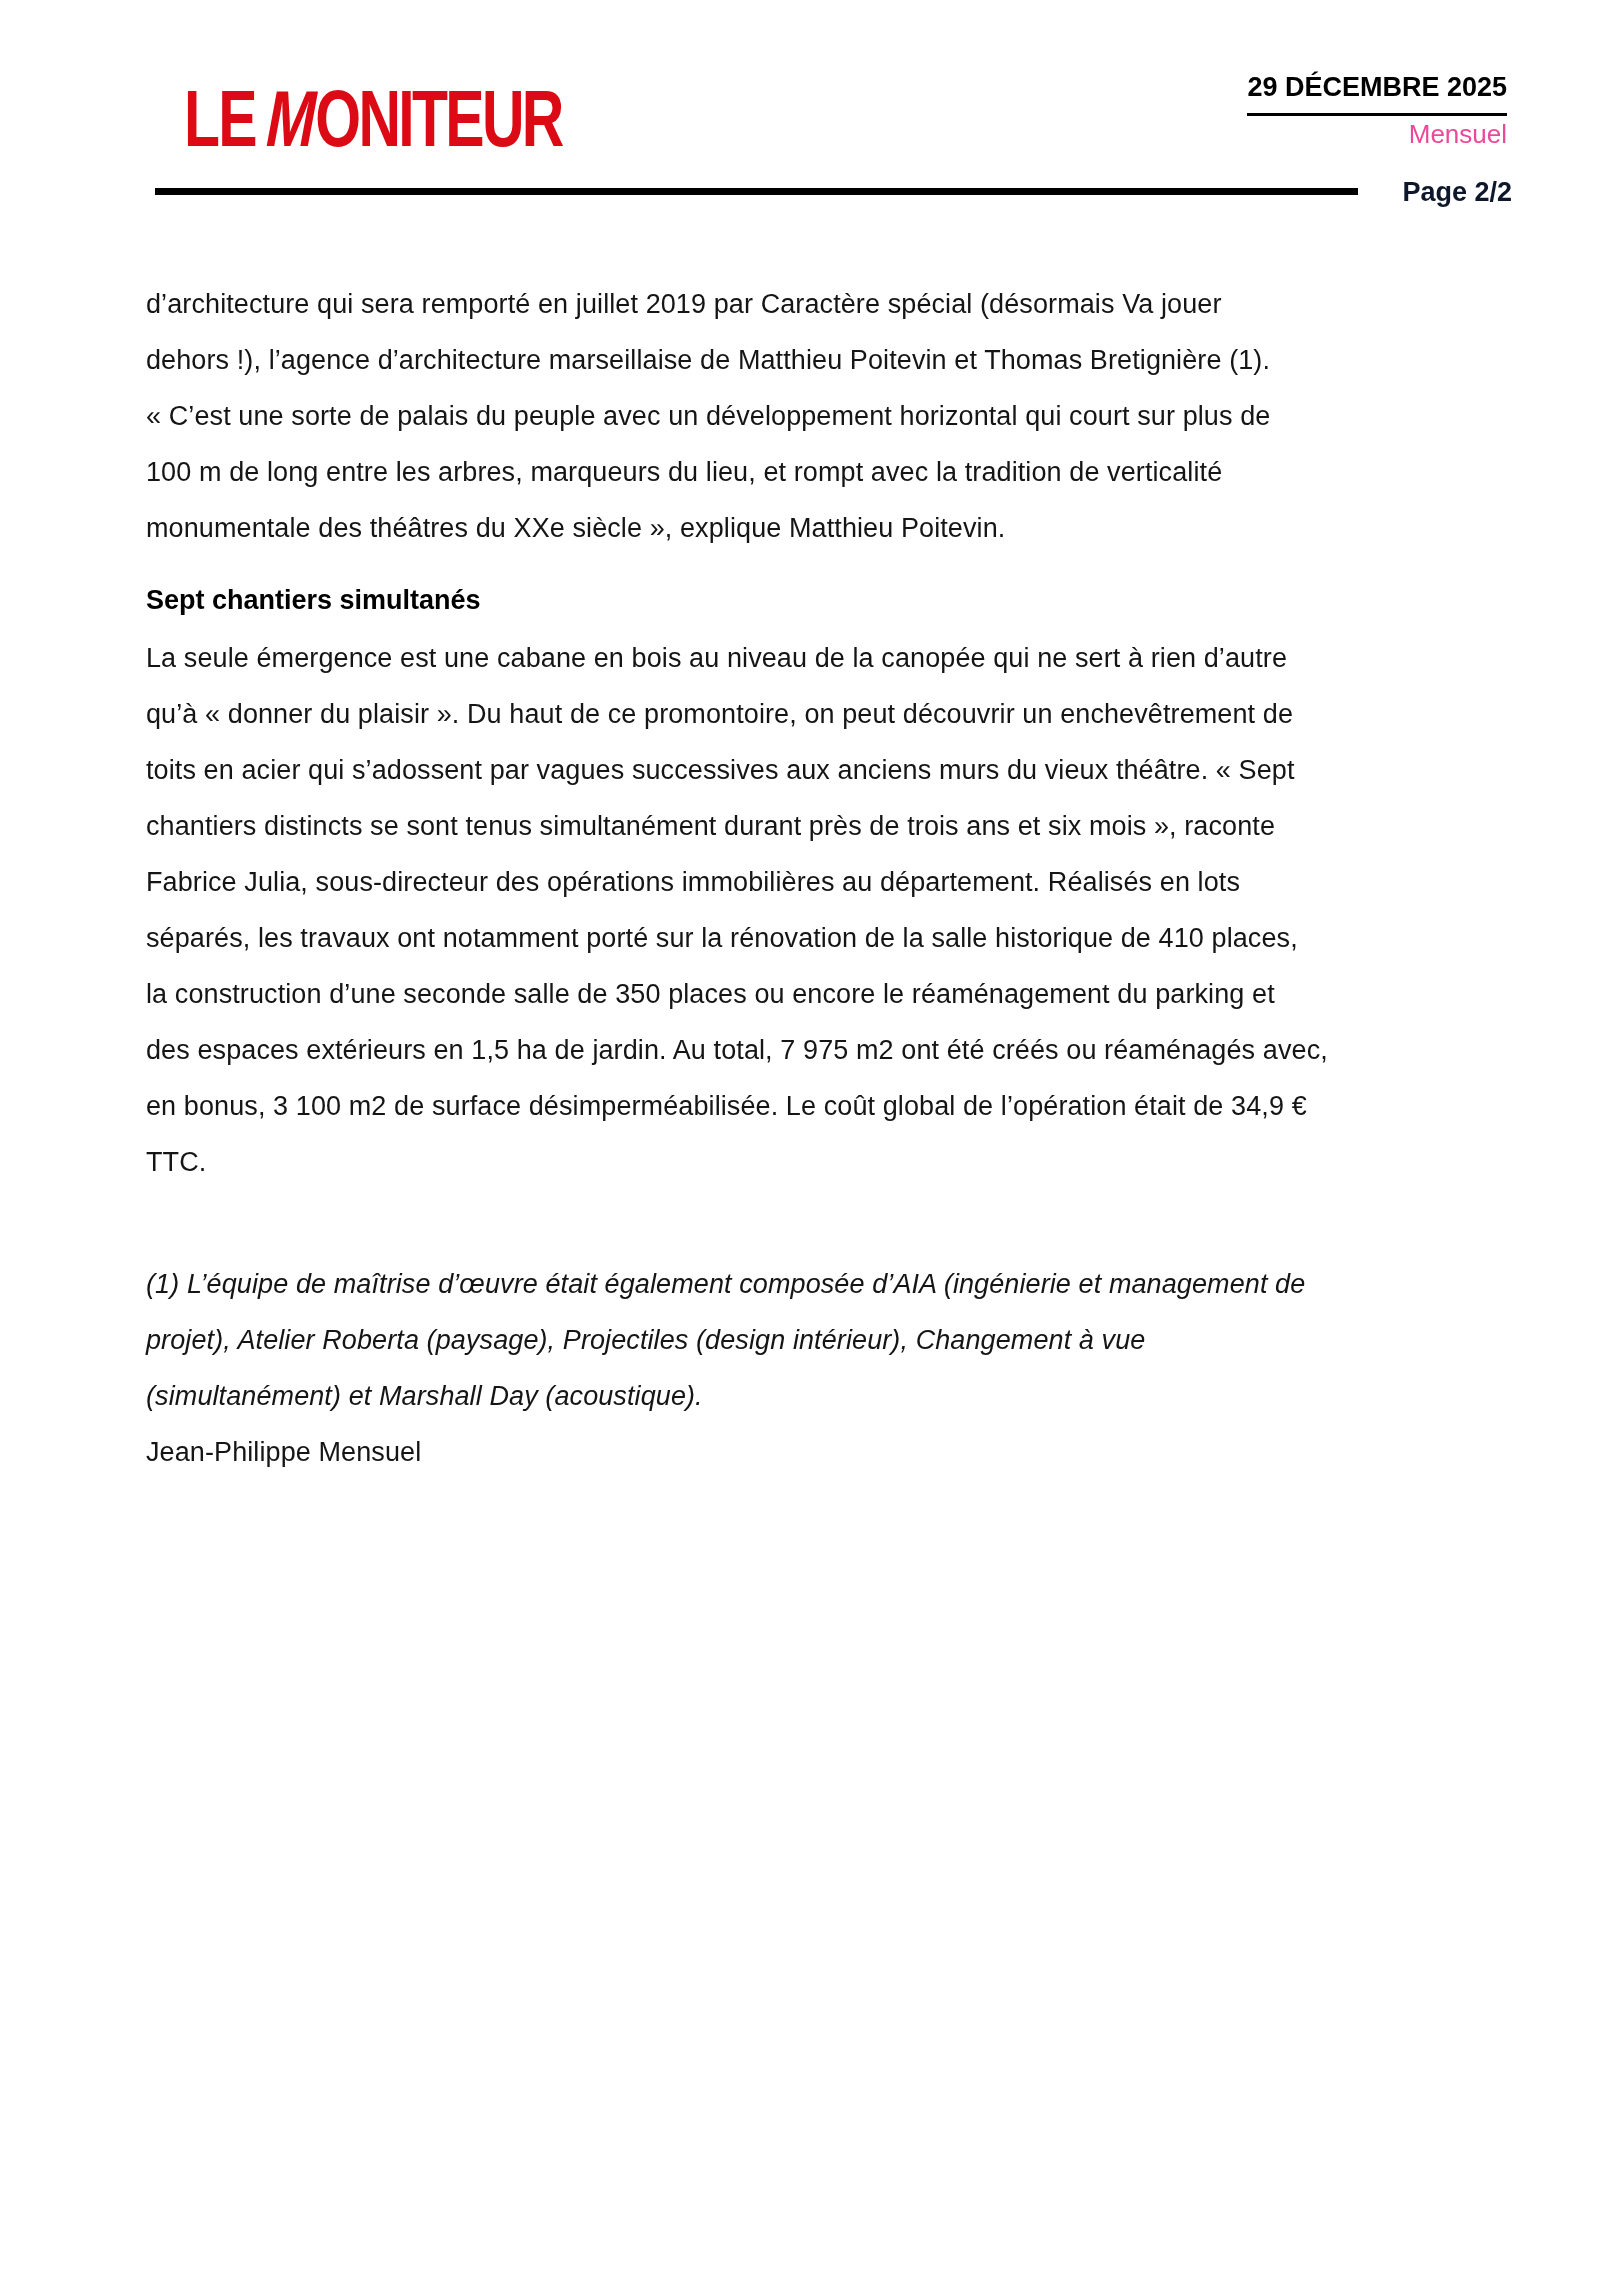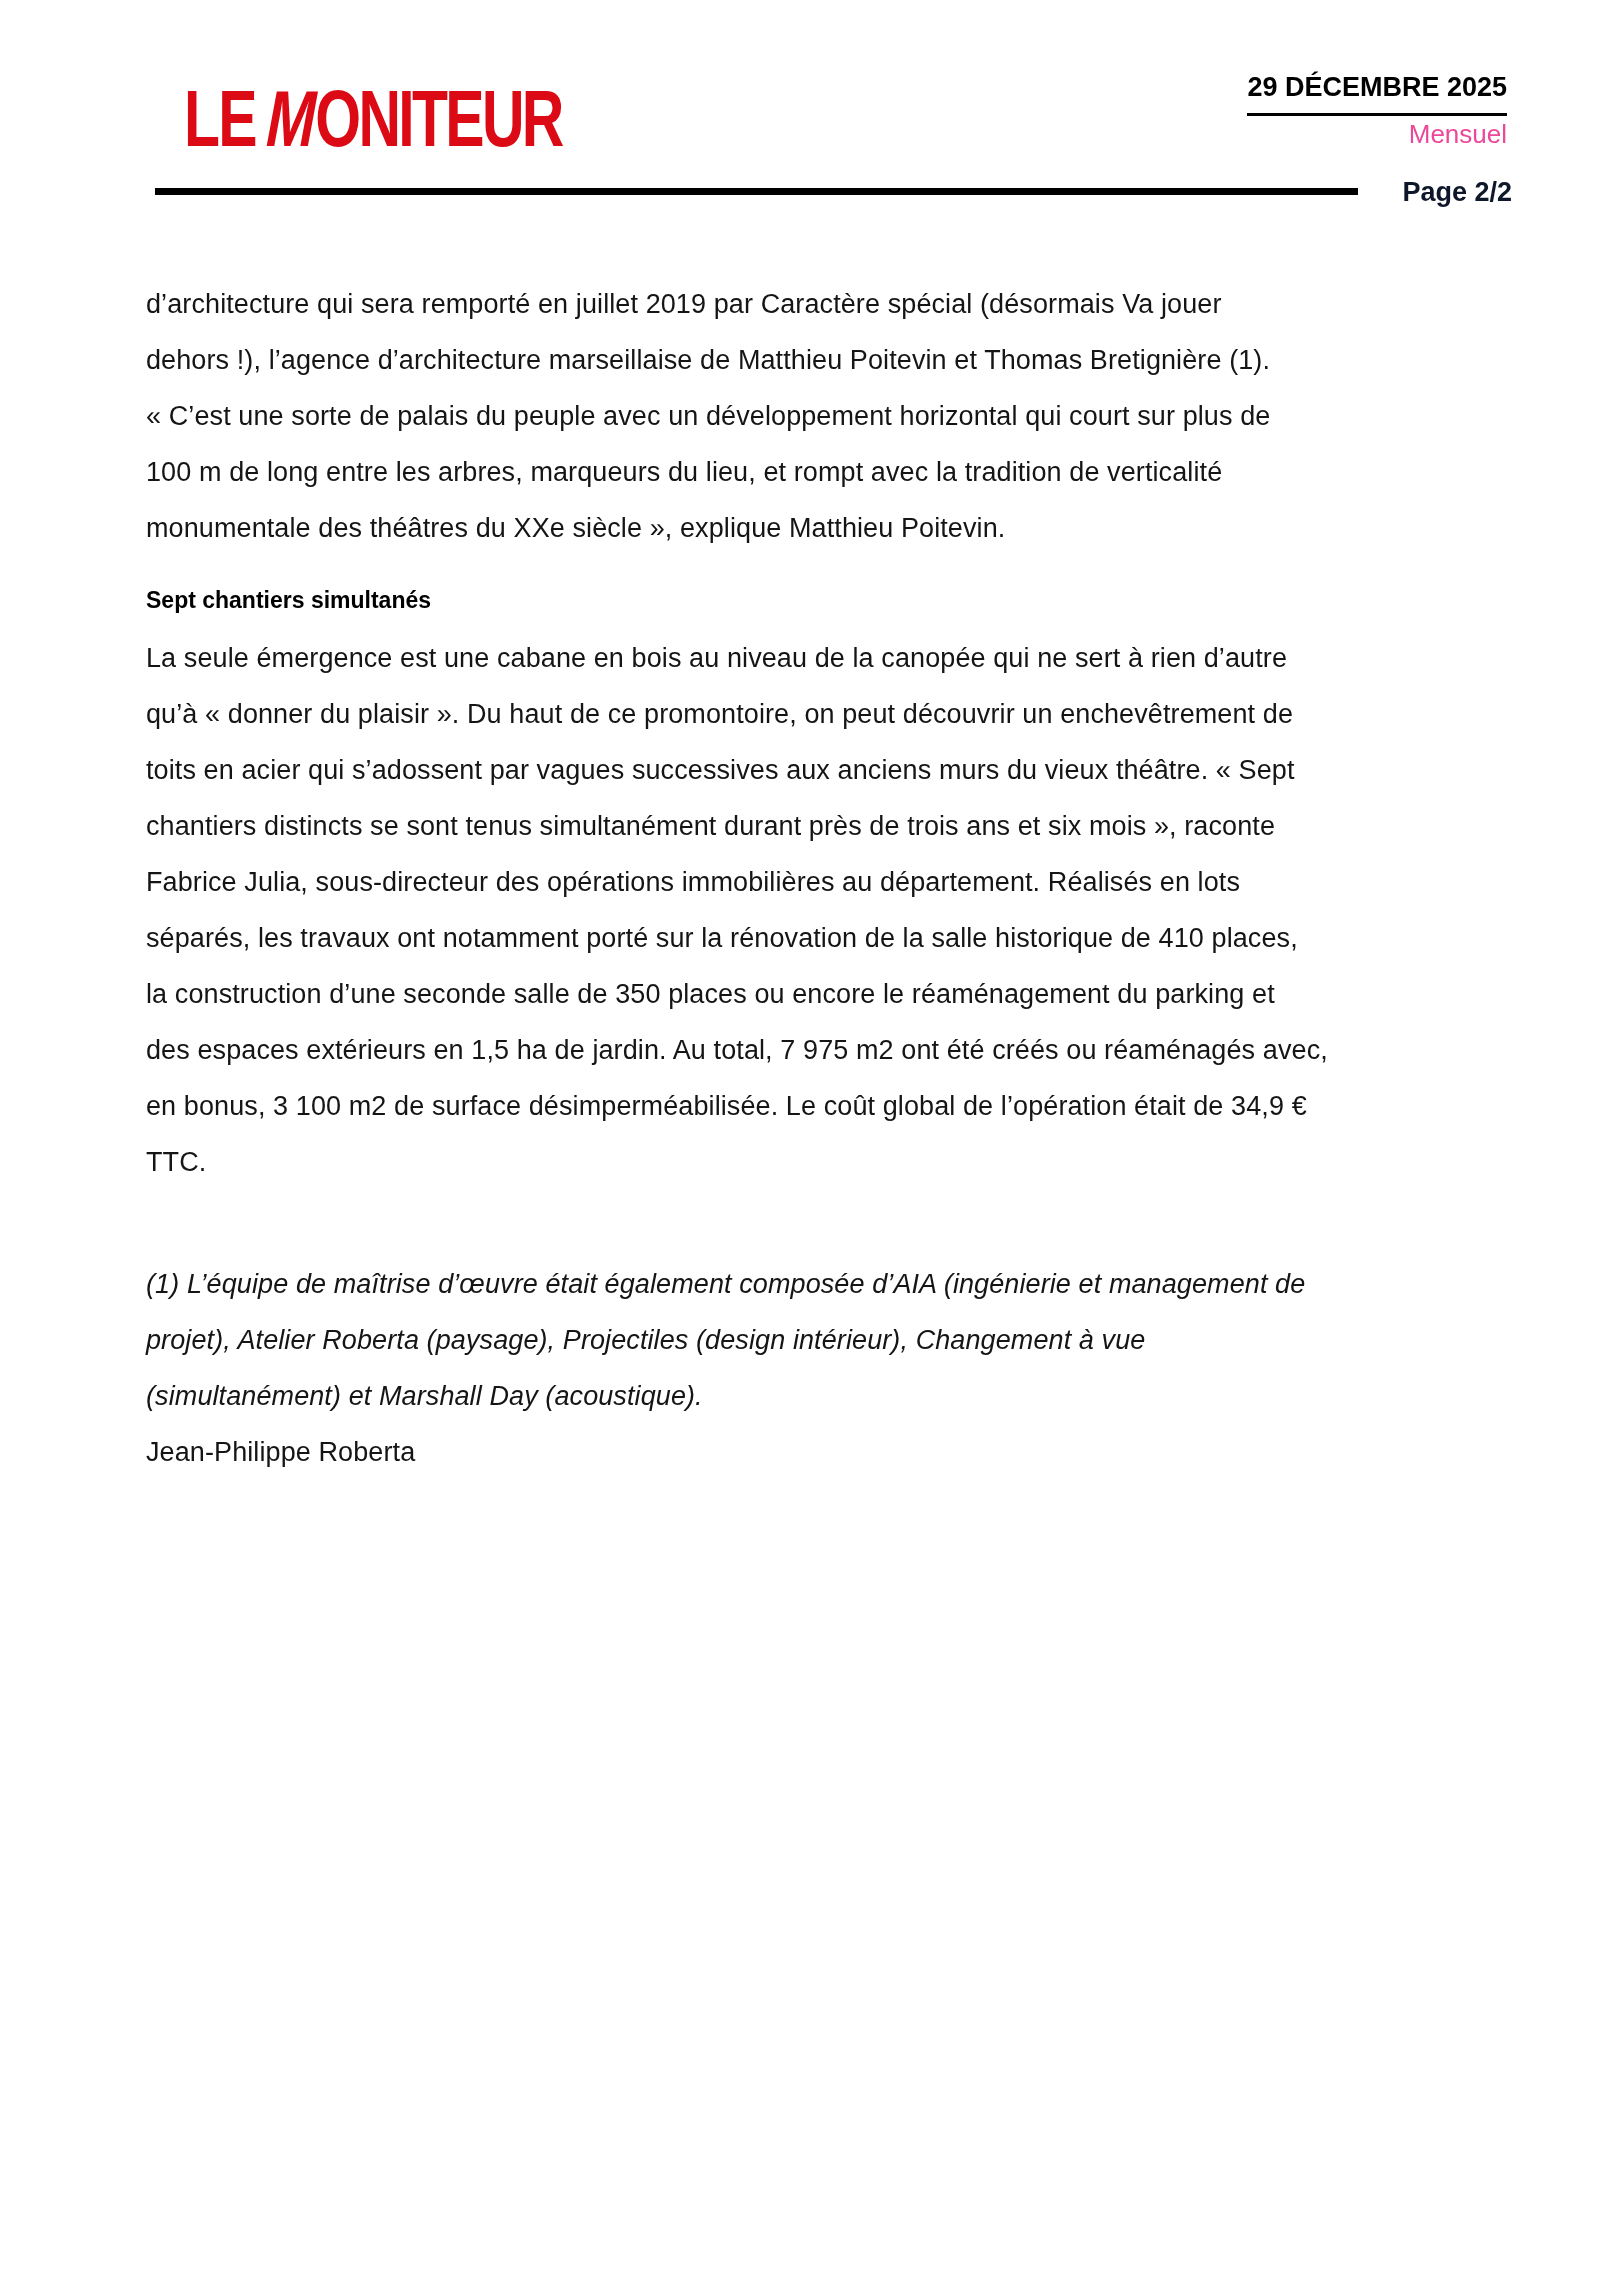--- a/index.html
+++ b/index.html
@@ -55,21 +55,21 @@
   
   .article {
     position: absolute; left: 146px; top: 276px; right: 94px;
   }
   .bodyline {
     font-size: 27px; line-height: 56px;
     white-space: nowrap; color: #151515;
     letter-spacing: 0.1px;
   }
   .heading {
-    font-size: 23px; line-height: 56px; font-weight: bold; color: #000;
+    font-size: 27px; line-height: 56px; font-weight: bold; color: #000;
     margin-top: 16px;
     white-space: nowrap;
   }
   .para2 { margin-top: 1.9px; }
   .footnote { margin-top: 66px; }
   .footnote .bodyline { font-style: italic; }
   .byline { margin-top: 0px; }
 </style>
 </head>
 <body>
@@ -112,17 +112,17 @@
       <div class="bodyline">en bonus, 3 100 m2 de surface désimperméabilisée. Le coût global de l’opération était de 34,9 €</div>
       <div class="bodyline">TTC.</div>
     </div>
 
     <div class="footnote">
       <div class="bodyline">(1) L’équipe de maîtrise d’œuvre était également composée d’AIA (ingénierie et management de</div>
       <div class="bodyline">projet), Atelier Roberta (paysage), Projectiles (design intérieur), Changement à vue</div>
       <div class="bodyline">(simultanément) et Marshall Day (acoustique).</div>
     </div>
 
-    <div class="byline bodyline">Jean-Philippe Roberta</div>
+    <div class="byline bodyline">Jean-Philippe Mensuel</div>
 
   </div>
 </div>
 
 
 </body></html>

